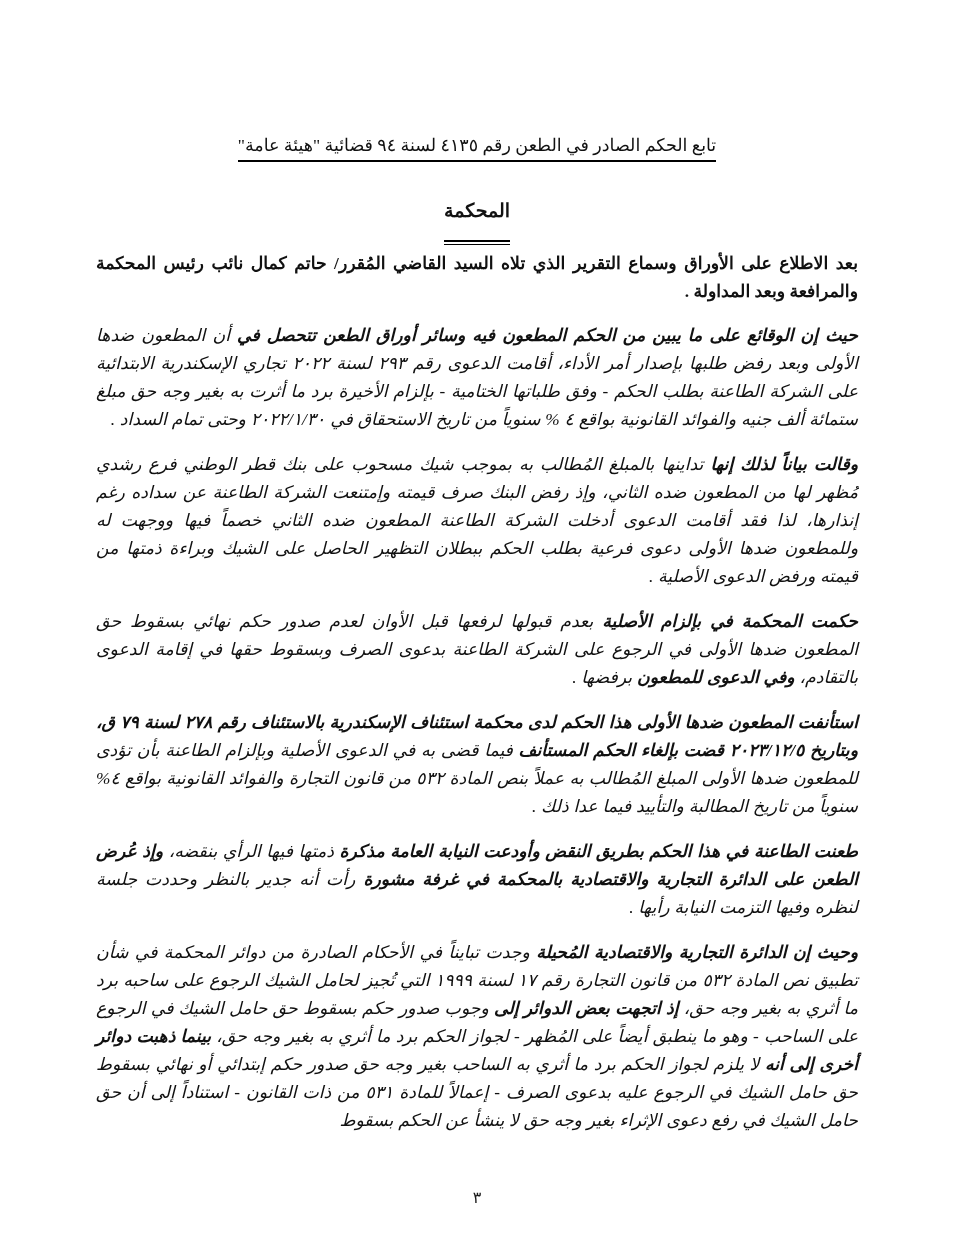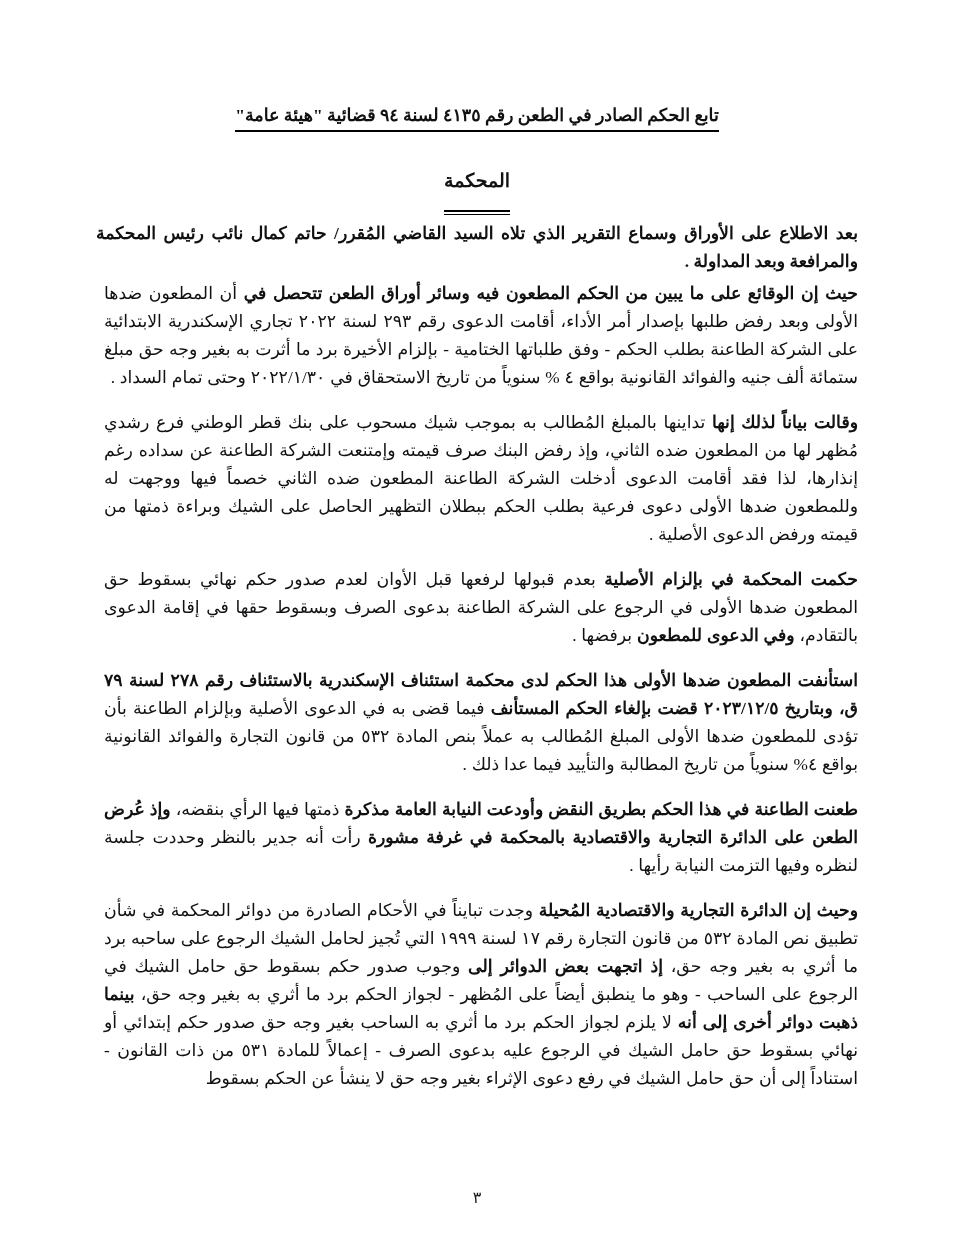--- a/index.html
+++ b/index.html
@@ -30,26 +30,27 @@
   .doc-header {
     text-align: center;
     margin: 0;
     padding-top: 104px;
     padding-left: 96px;
     padding-right: 96px;
   }
   .doc-header .header-text {
     display: inline-block;
     font-size: 17.5px;
-    font-weight: bold;
+    font-weight: normal;
     line-height: 1.35;
     letter-spacing: 0;
     border-bottom: 2.5px solid #000;
     padding-bottom: 2px;
     white-space: nowrap;
+    margin-top: 30px;
   }
 
   
   .court-title-wrap {
     text-align: center;
     margin-top: 38px;
   }
   .court-title {
     display: inline-block;
     font-size: 19px;
@@ -73,31 +74,32 @@
   .body-area {
     padding: 0 96px 0 96px;
     margin-top: 8px;
   }
 
   p.para {
     font-size: 17.3px;
     line-height: 1.62;
     text-align: justify;
     text-justify: inter-word;
-    margin: 0 0 17px 8px;
+    margin: 0 0 17px 0;
     word-spacing: 0.5px;
+    font-style: italic;
   }
   .b {
     font-weight: bold;
   }
 
   
   p.intro {
     margin-top: 4px;
-    margin-bottom: 4px;
+    margin-bottom: 16px;
     font-weight: bold;
     font-size: 17.3px;
     line-height: 1.6;
     text-align: justify;
   }
 
   
   .page-number {
     position: absolute;
     bottom: 40px;

